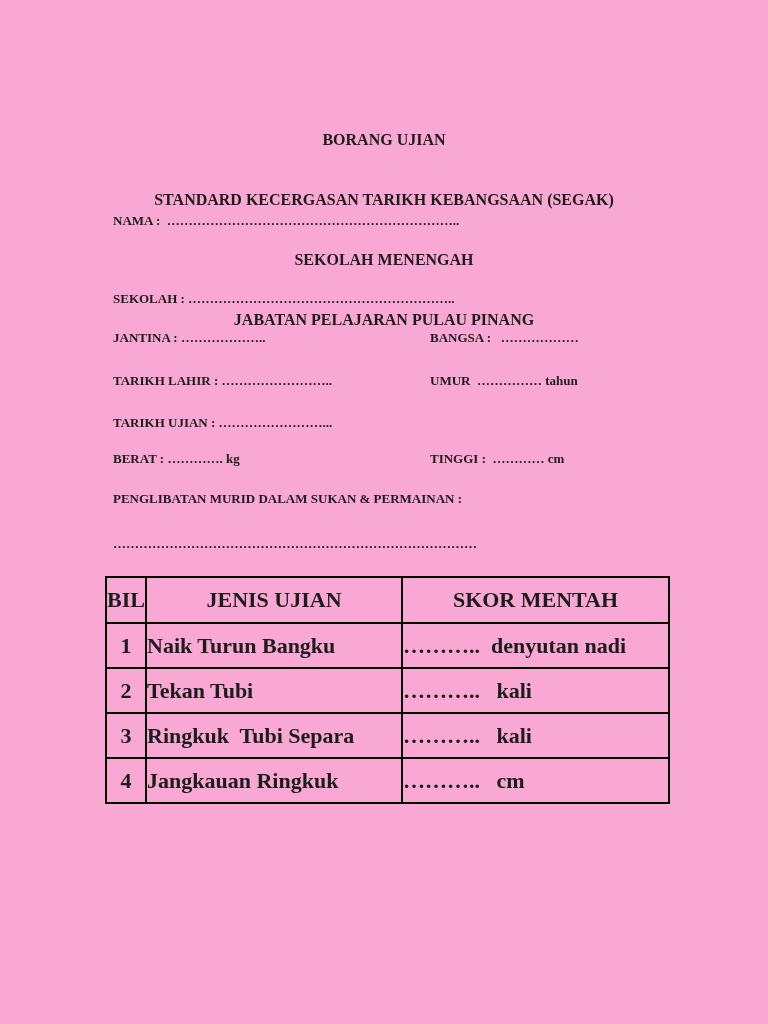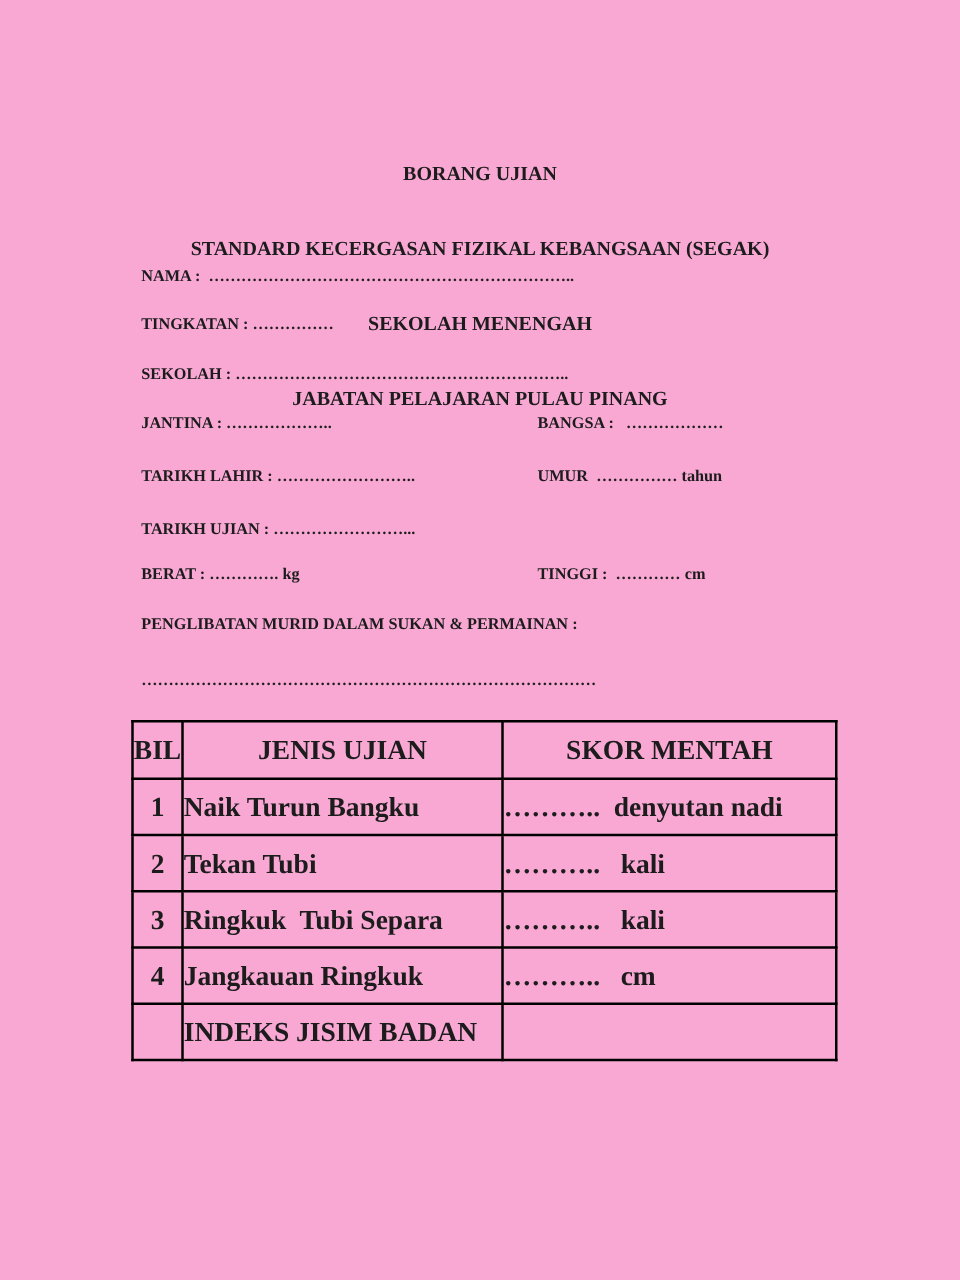--- a/index.html
+++ b/index.html
@@ -64,27 +64,26 @@
   td.c-skor  { width: 265px; padding-left: 12px; }
   tr.hdr td  { text-align: center; padding-left: 0; }
 </style>
 </head>
 <body>
 
 <div class="page">
 
   <div class="title">
     <div>BORANG UJIAN</div>
-    <div>STANDARD KECERGASAN FIZIKAL KEBANGSAAN (SEGAK)</div>
+    <div>STANDARD KECERGASAN TARIKH KEBANGSAAN (SEGAK)</div>
     <div>SEKOLAH MENENGAH</div>
     <div>JABATAN PELAJARAN PULAU PINANG</div>
   </div>
 
   <div class="line t-nama">NAMA :  …………………………………………………………..</div>
-  <div class="line t-tingkatan">TINGKATAN : ……………</div>
   <div class="line t-sekolah">SEKOLAH : ……………………………………………………..</div>
 
   <div class="line t-jantina">JANTINA : ………………..</div>
   <div class="line t-jantina col2">BANGSA :   ………………</div>
 
   <div class="line t-tarikhlahir">TARIKH LAHIR : ……………………..</div>
   <div class="line t-tarikhlahir col2">UMUR  …………… tahun</div>
 
   <div class="line t-tarikhujian">TARIKH UJIAN : ……………………...</div>
 
@@ -114,21 +113,16 @@
       <tr>
         <td class="c-bil">3</td>
         <td class="c-jenis">Ringkuk  Tubi Separa</td>
         <td class="c-skor">………..   kali</td>
       </tr>
       <tr>
         <td class="c-bil">4</td>
         <td class="c-jenis">Jangkauan Ringkuk</td>
         <td class="c-skor">………..   cm</td>
       </tr>
-      <tr>
-        <td class="c-bil"></td>
-        <td class="c-jenis">INDEKS JISIM BADAN</td>
-        <td class="c-skor"></td>
-      </tr>
     </tbody>
   </table>
 
 </div>
 
 </body></html>

